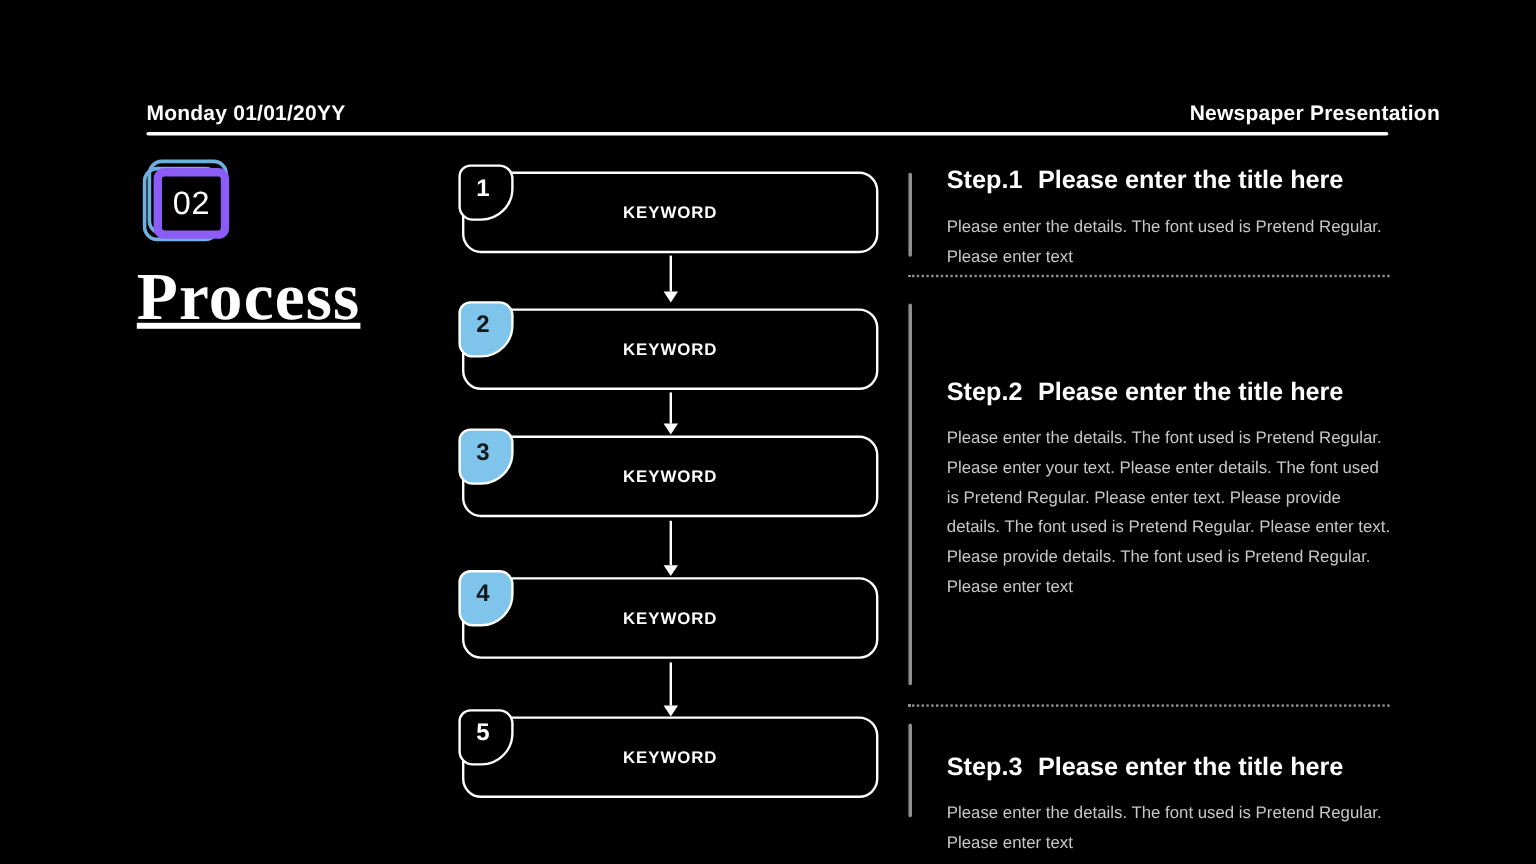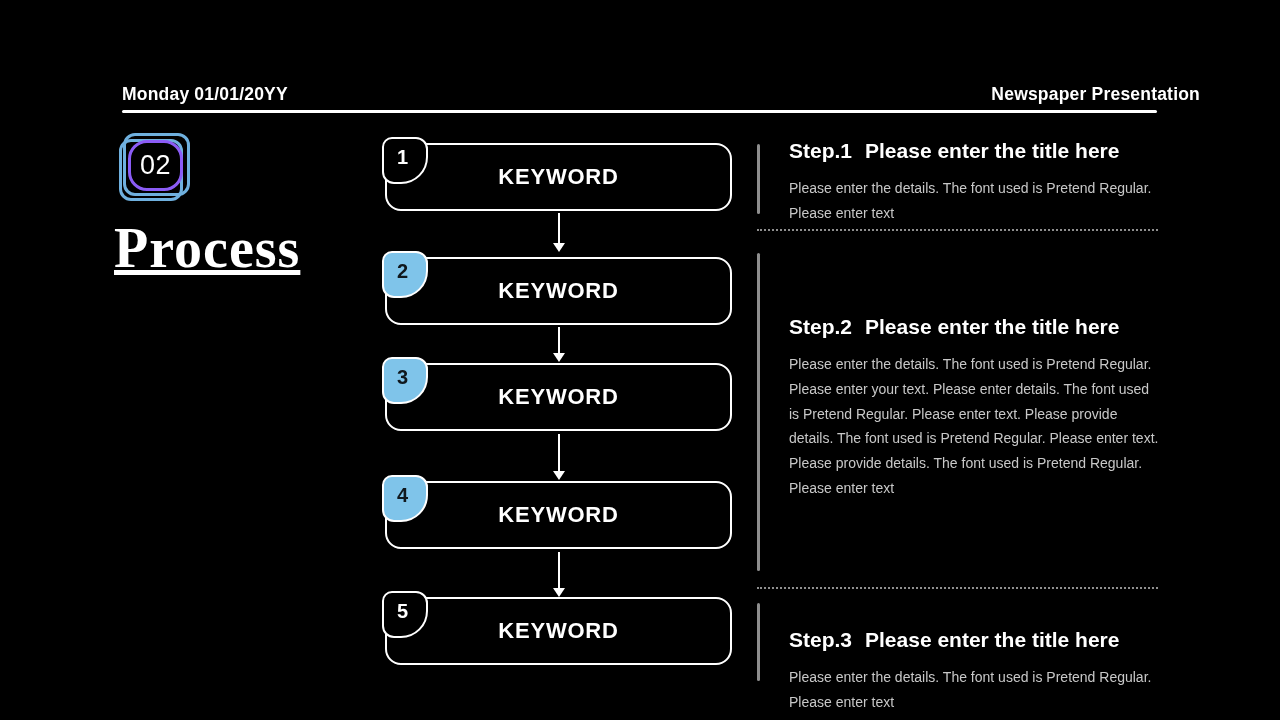--- a/index.html
+++ b/index.html
@@ -10,36 +10,36 @@
   
   .hdr-date{position:absolute;left:122px;top:84px;font-size:17.5px;font-weight:700;letter-spacing:.2px;}
   .hdr-title{position:absolute;right:123px;top:84px;font-size:17.5px;font-weight:700;letter-spacing:.2px;margin-left:30px;}
   .hdr-rule{position:absolute;left:122px;top:110px;width:1035px;height:3px;background:#fff;border-radius:2px;}
   
   .numbox{position:absolute;left:123px;top:133px;width:67px;height:63px;}
   .numbox .sq{position:absolute;border:3px solid var(--accent-outline,#6FB0DE);border-radius:12px;background:transparent;}
   .numbox .sq.back{left:-4px;top:6px;width:58px;height:56px;}
   .numbox .sq.front{left:0;top:0;width:61px;height:57px;}
   .numbox .inner{
-    position:absolute;left:5px;top:7px;width:49px;height:45px;border:3px solid #8b5cf6;border-radius:19px;
+    position:absolute;left:5px;top:7px;width:49px;height:45px;border:7px solid #8b5cf6;border-radius:9px;
     display:flex;align-items:center;justify-content:center;background:#000;
     font-size:27px;font-weight:400;color:#fff;letter-spacing:.5px;
   }
   .section-title{
     position:absolute;left:114px;top:216px;
     font-family:"Liberation Serif","DejaVu Serif",serif;font-weight:600;
     font-size:56px;letter-spacing:1px;color:#fff;text-decoration:underline;
   }
   
   .kbox{
     position:absolute;left:385px;width:343px;height:64px;
     border:2.5px solid #fff;border-radius:16px;background:#000;
     display:flex;align-items:center;justify-content:center;
   }
-  .kbox .klabel{font-size:22px;font-weight:700;letter-spacing:.8px;color:#fff;}
+  .kbox .klabel{font-size:14px;font-weight:700;letter-spacing:.8px;color:#fff;}
   .kb1{top:143px}.kb2{top:257px}.kb3{top:363px}.kb4{top:481px}.kb5{top:597px}
   .badge{
     position:absolute;left:-5.5px;top:-8px;width:42px;height:43px;
     border:2.5px solid #fff;border-radius:10px 12px 27px 12px;
     display:flex;align-items:center;justify-content:center;z-index:2;
     font-size:20px;font-weight:700;
   }
   .badge.outline{background:#000;color:#fff;}
   .badge.filled{background:var(--accent-blue,#7FC4EA);color:#10181d;}
   .badge .n{transform:translate(-2px,-3px);}

